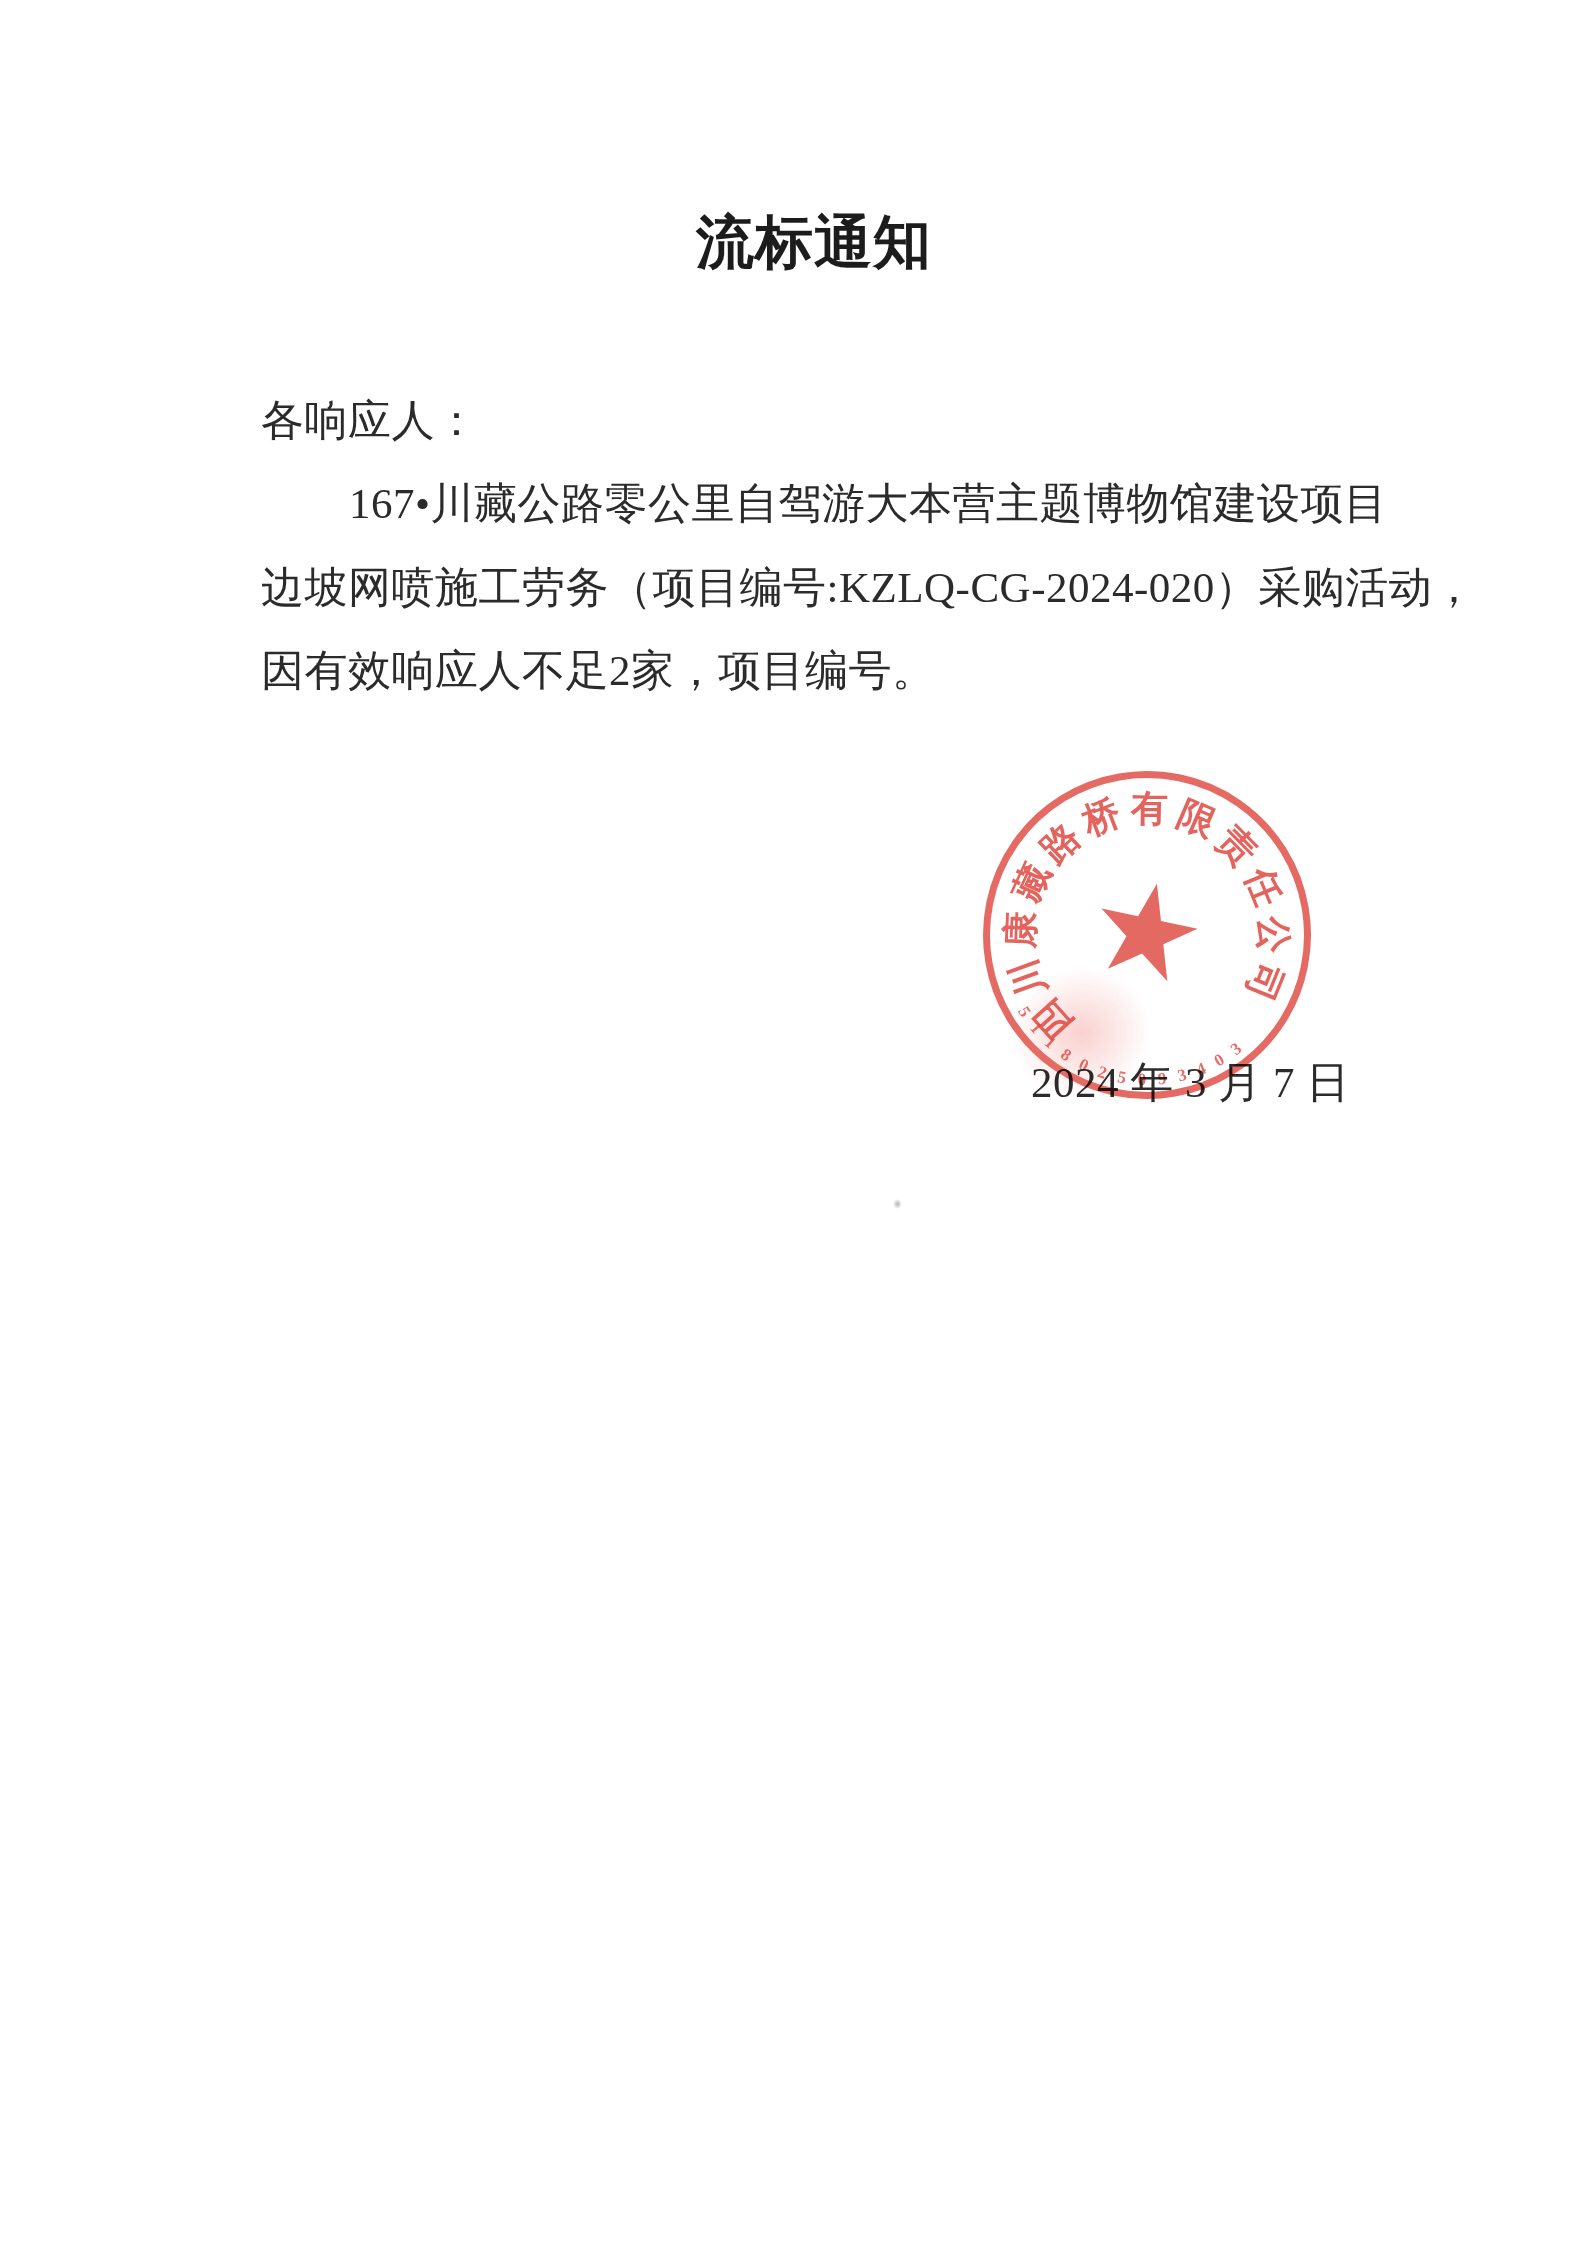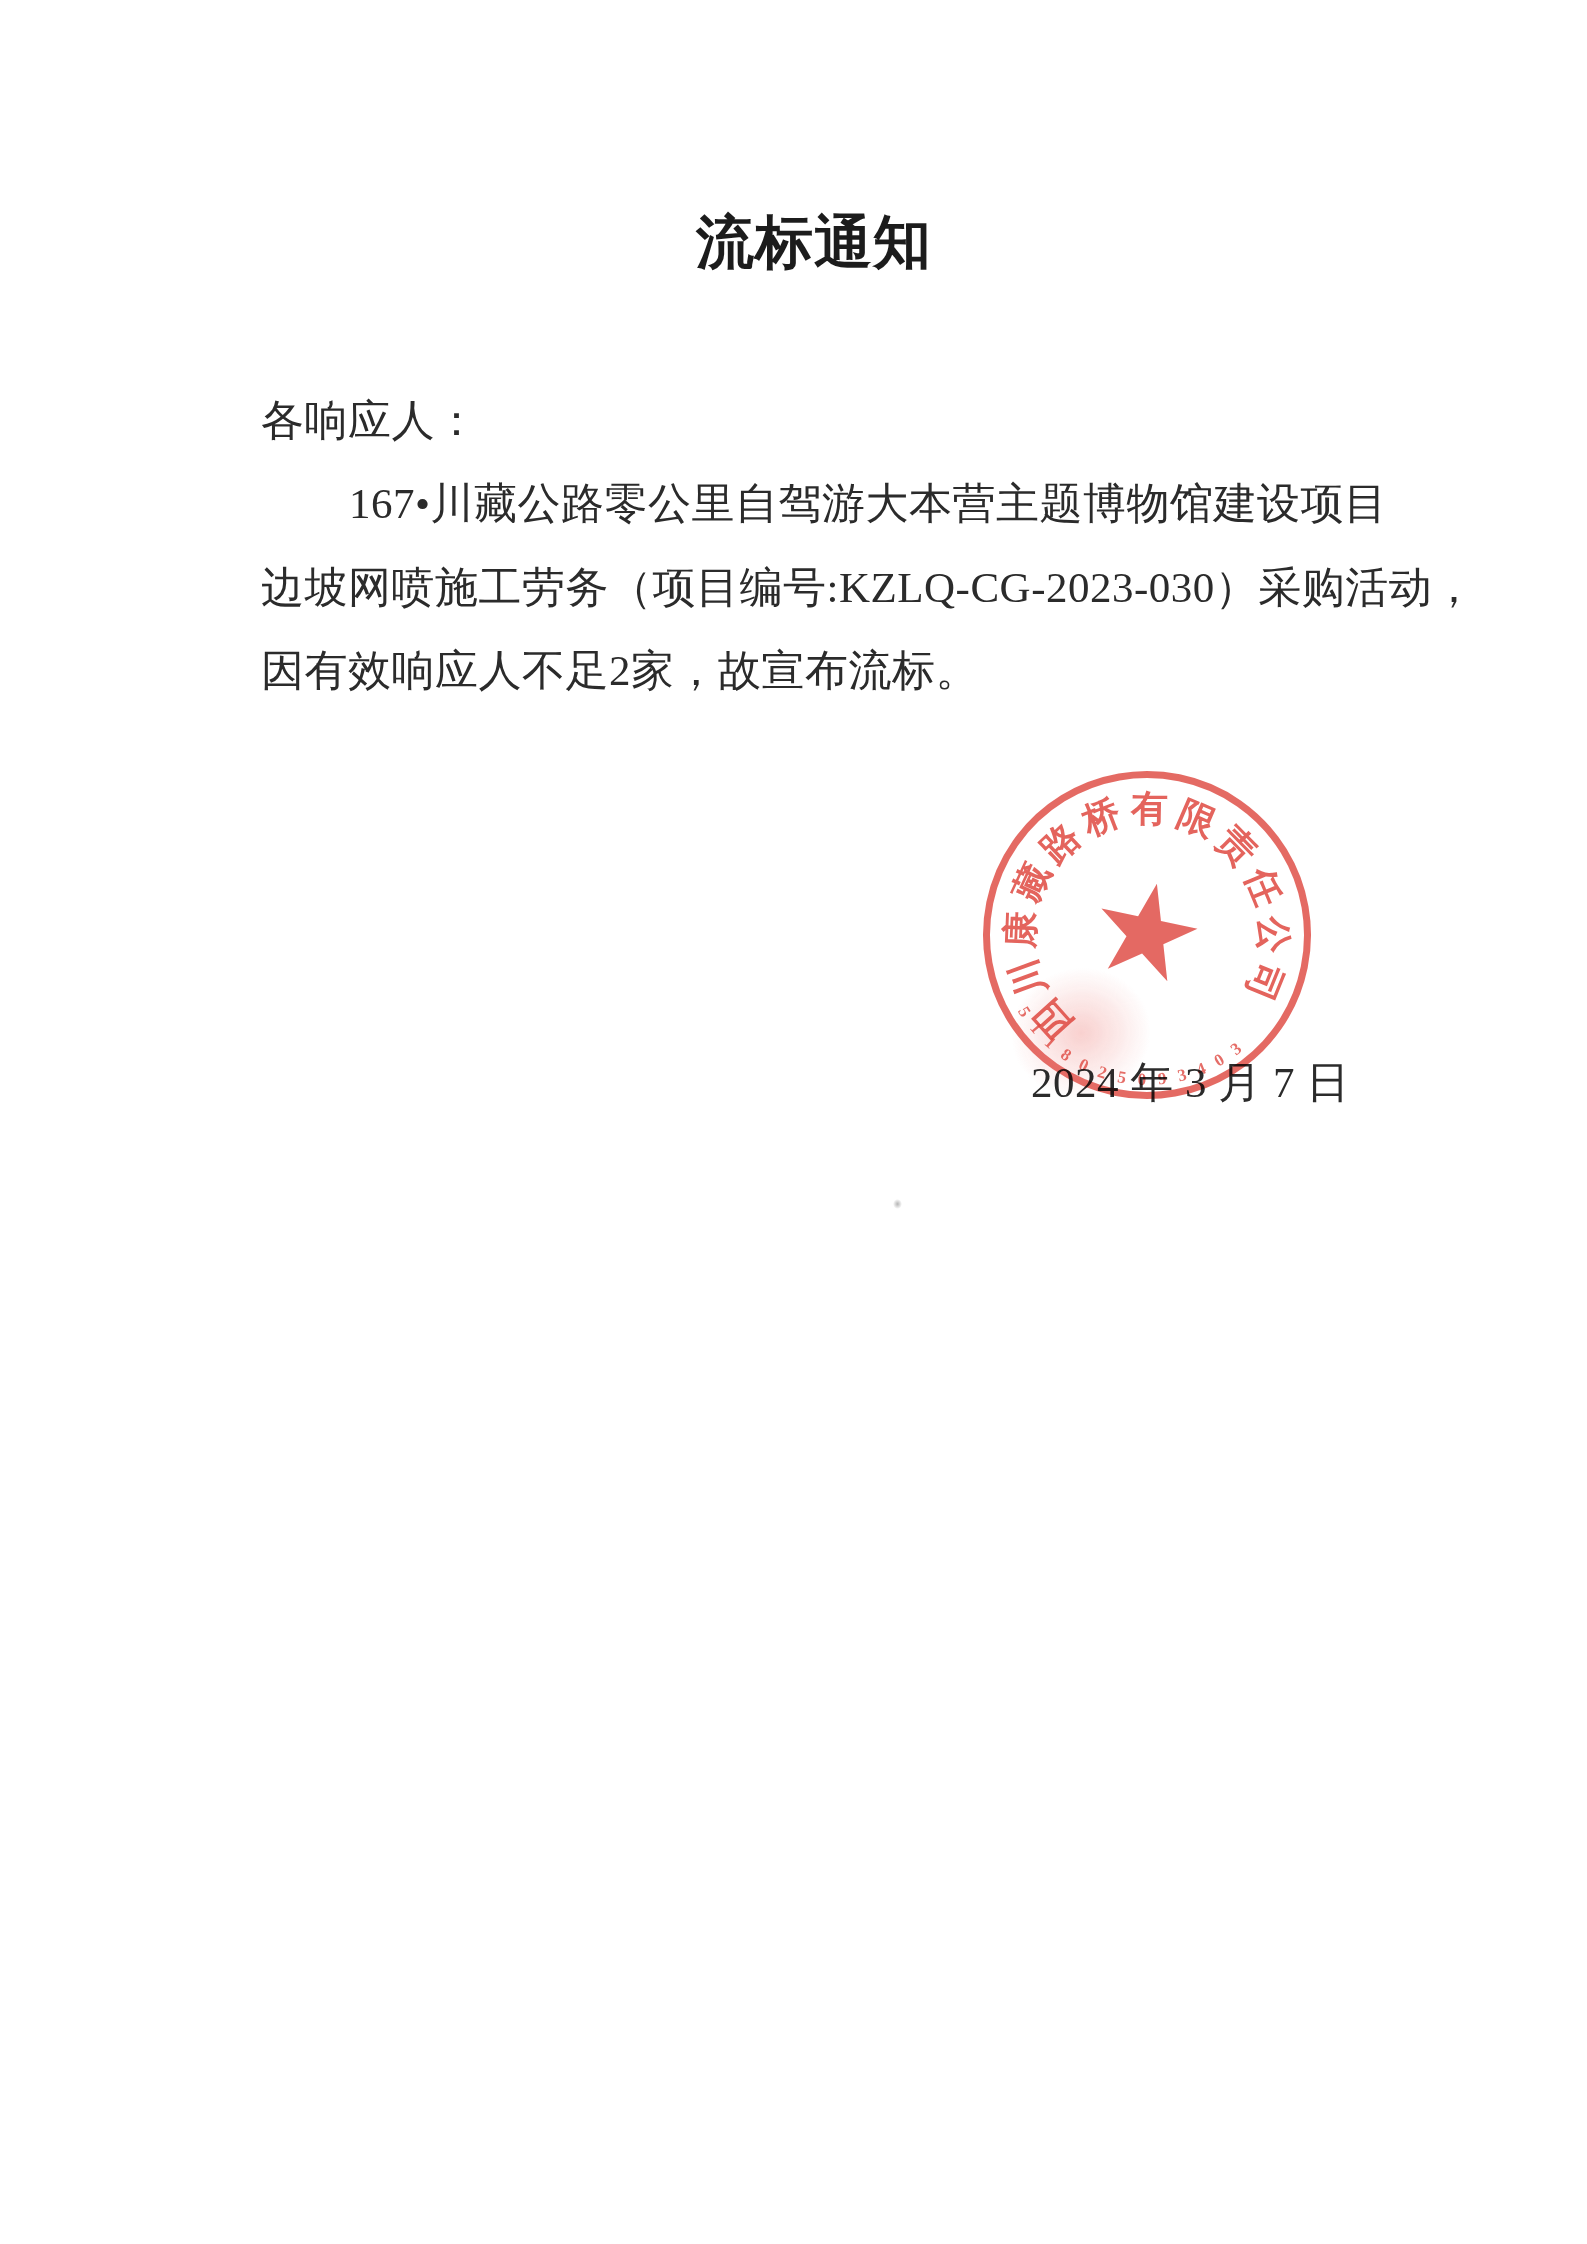--- a/index.html
+++ b/index.html
@@ -79,22 +79,22 @@
 </head>
 <body>
 
 <div class="page">
 
   <div class="doc-title">流标通知</div>
 
   <div class="line salutation">各响应人：</div>
 
   <div class="line para-line-1">167•川藏公路零公里自驾游大本营主题博物馆建设项目</div>
-  <div class="line para-line-2">边坡网喷施工劳务（项目编号:KZLQ-CG-2023-030）采购活动，</div>
-  <div class="line para-line-3">因有效响应人不足2家，故宣布流标。</div>
+  <div class="line para-line-2">边坡网喷施工劳务（项目编号:KZLQ-CG-2024-020）采购活动，</div>
+  <div class="line para-line-3">因有效响应人不足2家，项目编号。</div>
 
 
   <div class="line date-line">2024 年 3 月 7 日</div>
 
   <div class="stamp" style="color: rgb(220, 58, 50);">
     <div class="stamp-ring"></div>
     <div class="stamp-blotch"></div>
     <div class="stamp-star">★</div>
     <div id="seal-arc">
         <span class="arc-char" style="transform: rotate(-122deg) translateY(-126px);">四</span>

